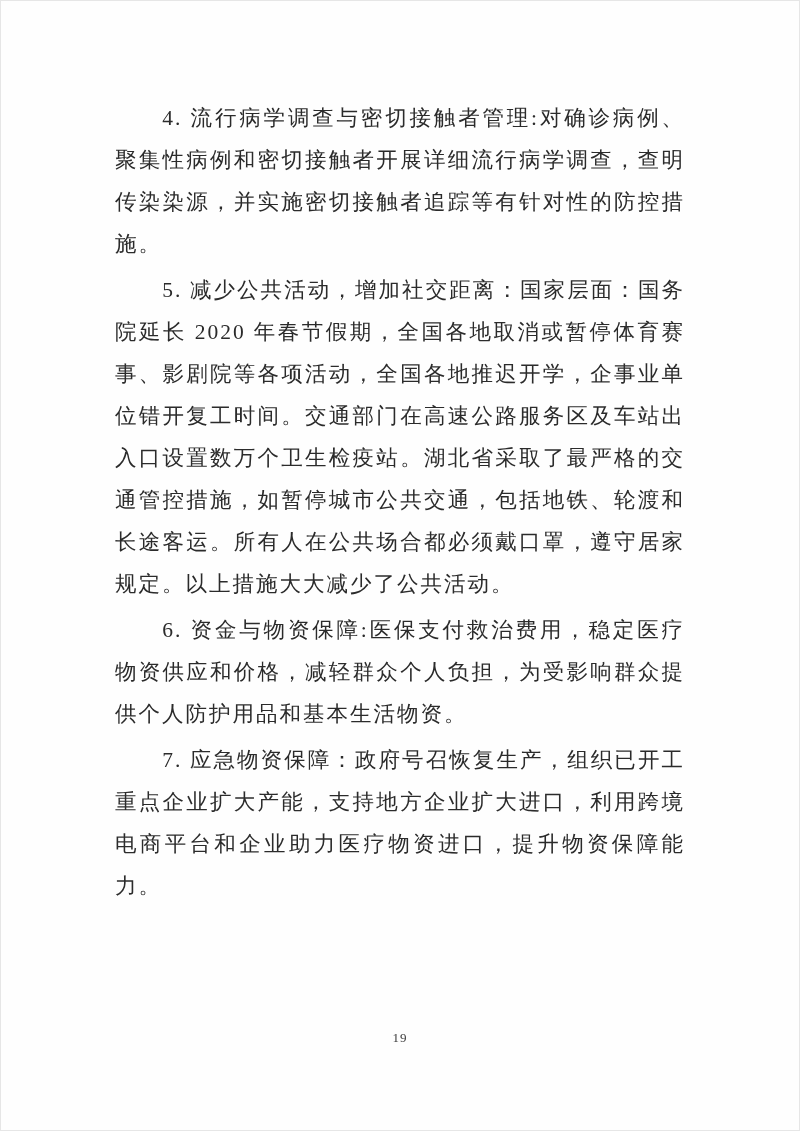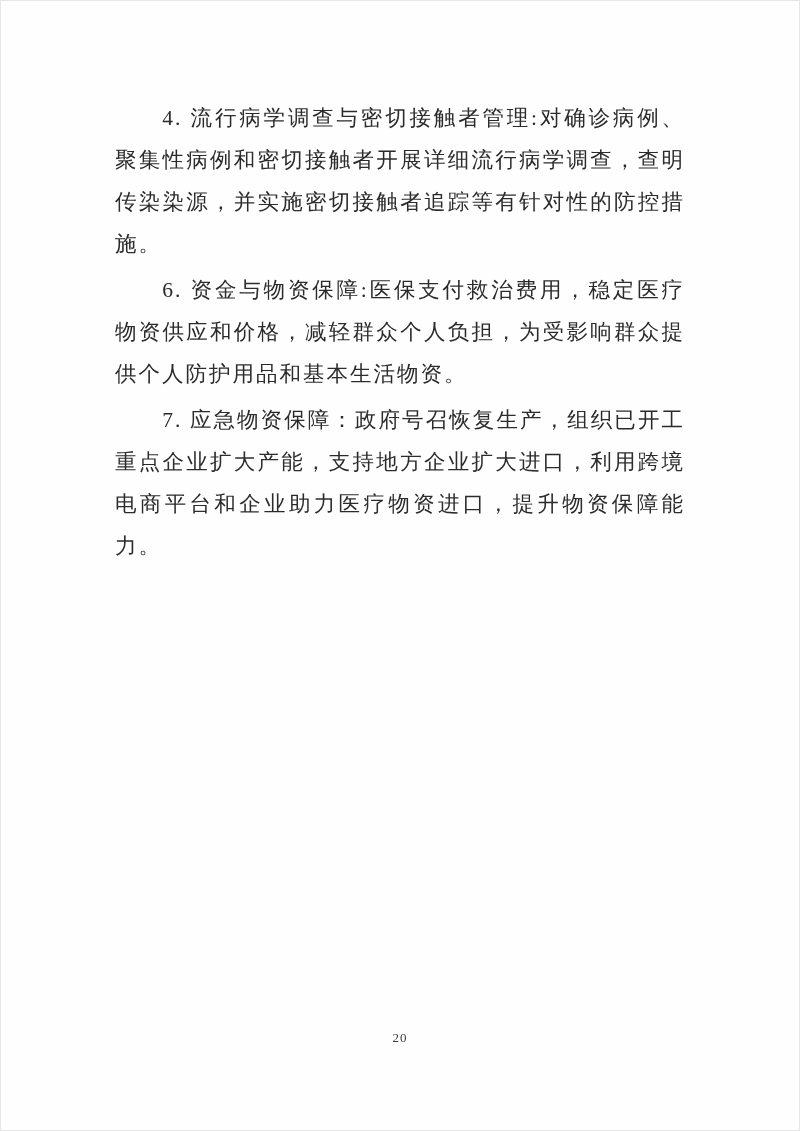--- a/index.html
+++ b/index.html
@@ -46,19 +46,20 @@
     letter-spacing: 1px;
     color: #3a3a3a;
   }
 </style>
 </head>
 <body>
 
 <div class="page">
   <div class="content">
     <p class="para">4. 流行病学调查与密切接触者管理:对确诊病例、聚集性病例和密切接触者开展详细流行病学调查，查明传染染源，并实施密切接触者追踪等有针对性的防控措施。</p>
+    <p class="para">5. 减少公共活动，增加社交距离：国家层面：国务院延长 2020 年春节假期，全国各地取消或暂停体育赛事、影剧院等各项活动，全国各地推迟开学，企事业单位错开复工时间。交通部门在高速公路服务区及车站出入口设置数万个卫生检疫站。湖北省采取了最严格的交通管控措施，如暂停城市公共交通，包括地铁、轮渡和长途客运。所有人在公共场合都必须戴口罩，遵守居家规定。以上措施大大减少了公共活动。</p>
     <p class="para">6. 资金与物资保障:医保支付救治费用，稳定医疗物资供应和价格，减轻群众个人负担，为受影响群众提供个人防护用品和基本生活物资。</p>
     <p class="para">7. 应急物资保障：政府号召恢复生产，组织已开工重点企业扩大产能，支持地方企业扩大进口，利用跨境电商平台和企业助力医疗物资进口，提升物资保障能力。</p>
   </div>
   <div class="footer">
-    <span class="pagenum">20</span>
+    <span class="pagenum">19</span>
   </div>
 </div>
 
 </body></html>

